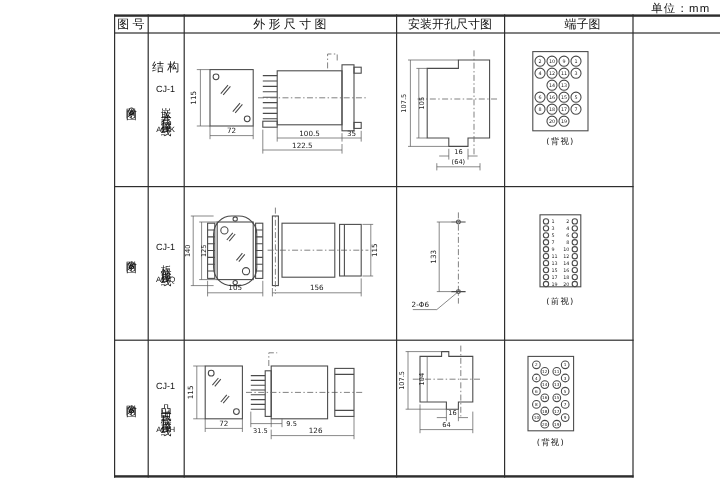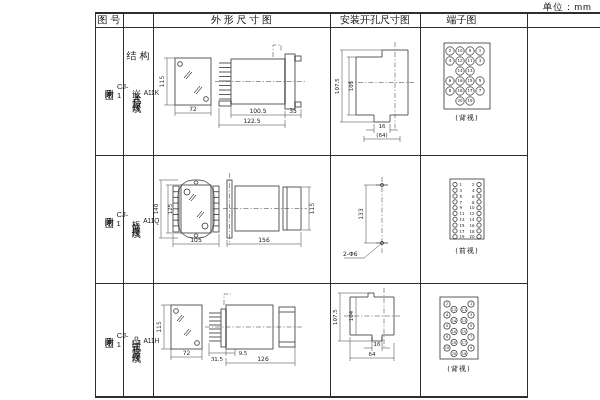--- a/index.html
+++ b/index.html
@@ -6,21 +6,21 @@
   .page{position:relative;width:600px;height:400px;background:#ffffff;overflow:hidden;
         font-family:"Liberation Sans","DejaVu Sans",sans-serif;color:#222;}
   .hline,.vline{position:absolute;background:#2e2e2e;}
   .hline{height:1px;} .vline{width:1px;}
   .unit{position:absolute;top:1px;right:8px;font-size:9.5px;color:#111;letter-spacing:1px;}
   .hcell{position:absolute;top:13px;height:14px;display:flex;align-items:center;justify-content:center;
          font-size:10px;color:#111;white-space:nowrap;}
   .rowband{position:absolute;left:0;width:600px;}
   .cell{position:absolute;top:0;height:100%;display:flex;align-items:center;justify-content:center;}
   .vchars{writing-mode:vertical-rl;text-orientation:upright;letter-spacing:3px;line-height:1;font-size:9px;color:#111;}
-  .structcol{flex-direction:row;gap:3px;}
+  .structcol{flex-direction:column;gap:3px;}
   .model{font-size:7.5px;color:#111;}
   .code{font-size:6.5px;color:#111;margin-top:2px;}
   svg{position:absolute;top:0;}
   svg text{font-family:"DejaVu Sans","Liberation Sans",sans-serif;fill:#222;}
   .s{stroke:#4a4a4a;fill:none;stroke-width:0.9;}
   .sd{stroke:#6a6a6a;fill:none;stroke-width:0.7;stroke-dasharray:5 2 1.2 2;}
   .dm{stroke:#5a5a5a;fill:none;stroke-width:0.6;}
   .t{font-size:6px;} .t5{font-size:5.5px;} .tc{font-size:7px;letter-spacing:1px;}
 </style>
 </head>
@@ -39,21 +39,21 @@
   <div class="vline" style="top:12px;height:386px;left:123px;"></div>
   <div class="vline" style="top:12px;height:386px;left:153px;"></div>
   <div class="vline" style="top:12px;height:386px;left:330px;"></div>
   <div class="vline" style="top:12px;height:386px;left:420px;"></div>
   <div class="vline" style="top:12px;height:386px;left:527px;"></div>
 
   <div class="hcell" style="left:95px;width:28px;">图 号</div>
   <div class="hcell" style="left:123px;width:30px;margin-top:36px;">结 构</div>
   <div class="hcell" style="left:330px;width:90px;">安装开孔尺寸图</div>
   <div class="hcell" style="left:153px;width:177px;">外 形 尺 寸 图</div>
-  <div class="hcell" style="left:408px;width:107px;">端子图</div>
+  <div class="hcell" style="left:432px;width:107px;">端子图</div>
 
   <div class="rowband" style="top:27px;height:128px;">
     <div class="cell" style="left:95px;width:28px;">
       <span class="vchars">附图3</span>
     </div>
     <div class="cell structcol" style="left:123px;width:30px;">
       <span class="model">CJ-1</span>
       <span class="vchars">嵌入式后接线</span>
       <span class="code">A11K</span>
     </div>

